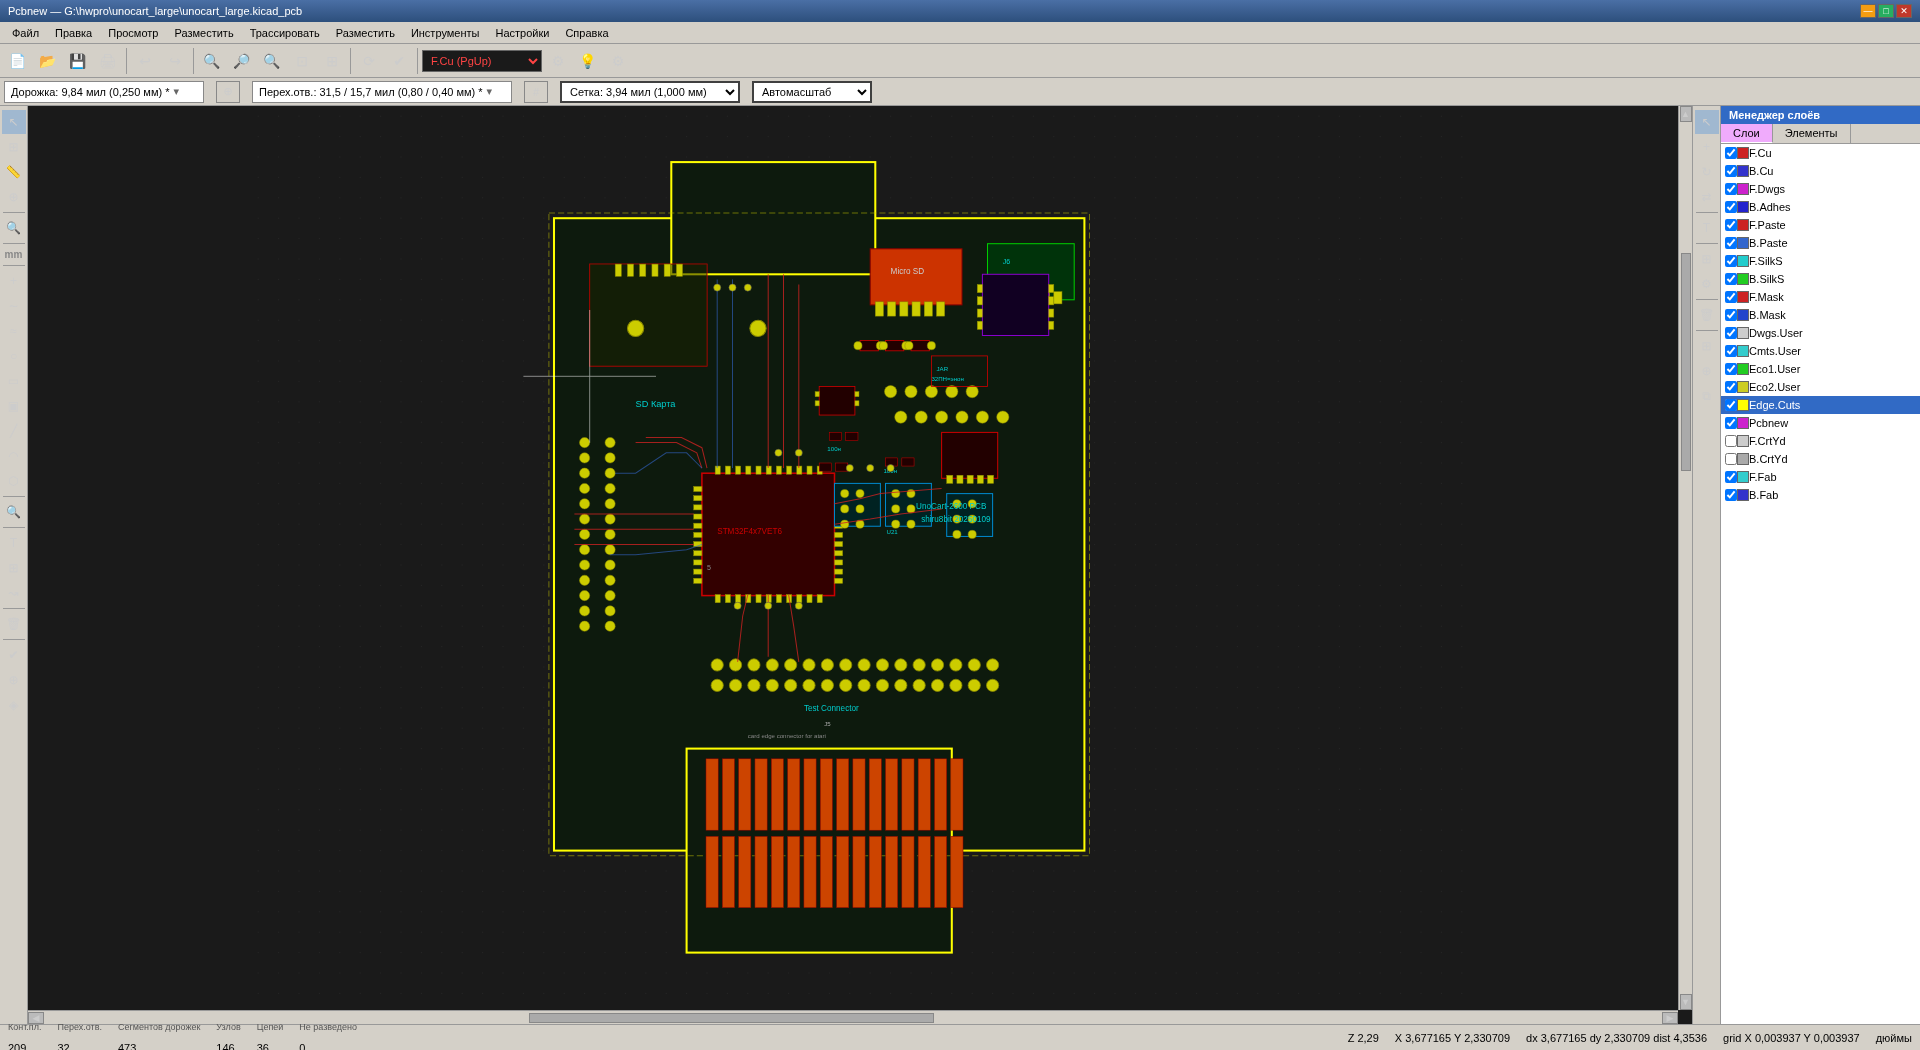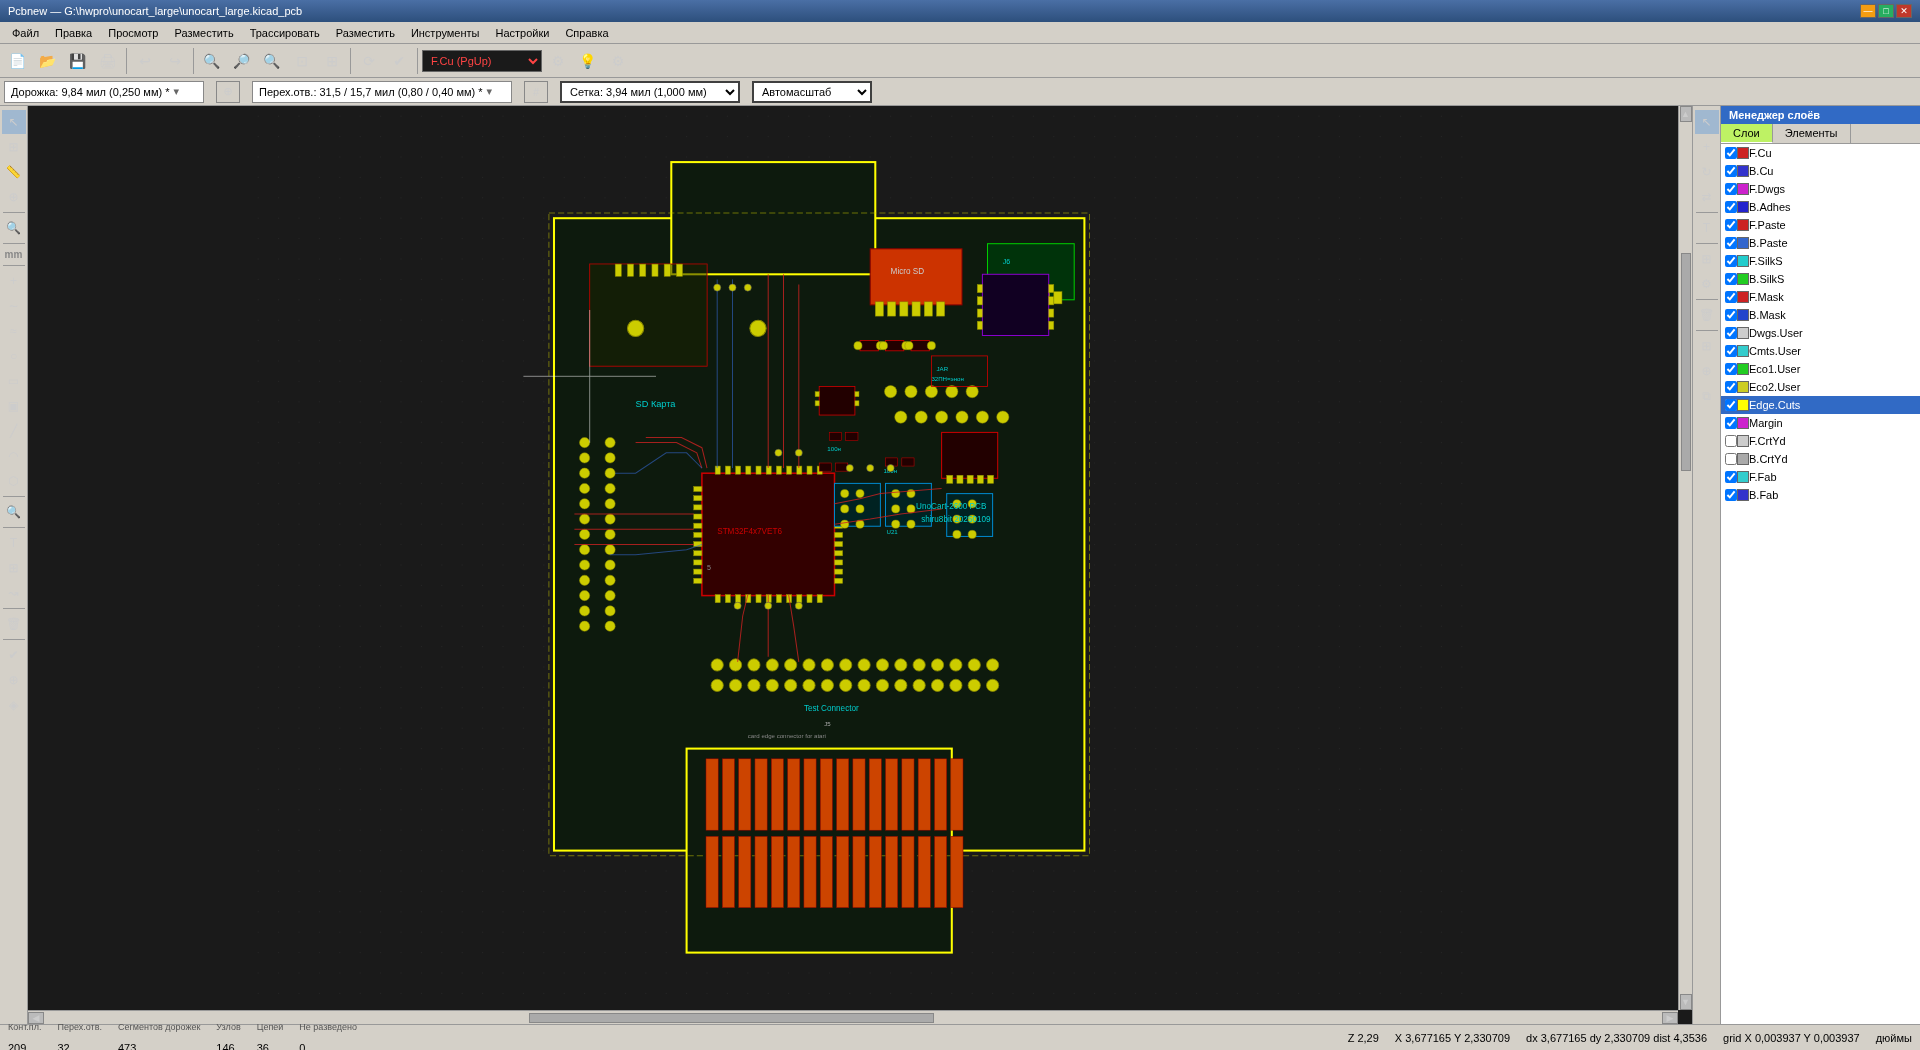--- a/index.html
+++ b/index.html
@@ -222,21 +222,21 @@
       border-bottom: 1px solid #999;
     }
     .layer-tab {
       padding: 3px 12px;
       font-size: 11px;
       cursor: pointer;
       border-right: 1px solid #999;
       color: #000;
     }
     .layer-tab.active {
-      background: #bef264;
+      background: #f0abfc;
       border-bottom: 1px solid white;
     }
     #layer-list {
       flex: 1;
       overflow-y: auto;
       background: white;
     }
     .layer-row {
       display: flex;
       align-items: center;
@@ -917,21 +917,21 @@
           <span>Eco2.User</span>
         </div>
         <div class="layer-row selected">
           <input type="checkbox" class="layer-check" checked="" style="width: 12px; height: 12px;">
           <div class="layer-color" style="background-color: rgb(255, 255, 0);"></div>
           <span>Edge.Cuts</span>
         </div>
         <div class="layer-row">
           <input type="checkbox" class="layer-check" checked="" style="width: 12px; height: 12px;">
           <div class="layer-color" style="background-color: rgb(204, 34, 204);"></div>
-          <span>Margin</span>
+          <span>Pcbnew</span>
         </div>
         <div class="layer-row">
           <input type="checkbox" class="layer-check" style="width: 12px; height: 12px;">
           <div class="layer-color" style="background-color: rgb(204, 204, 204);"></div>
           <span>F.CrtYd</span>
         </div>
         <div class="layer-row">
           <input type="checkbox" class="layer-check" style="width: 12px; height: 12px;">
           <div class="layer-color" style="background-color: rgb(170, 170, 170);"></div>
           <span>B.CrtYd</span>

